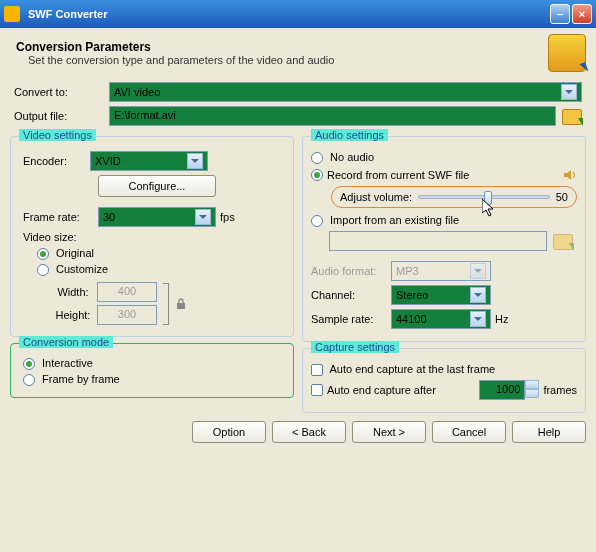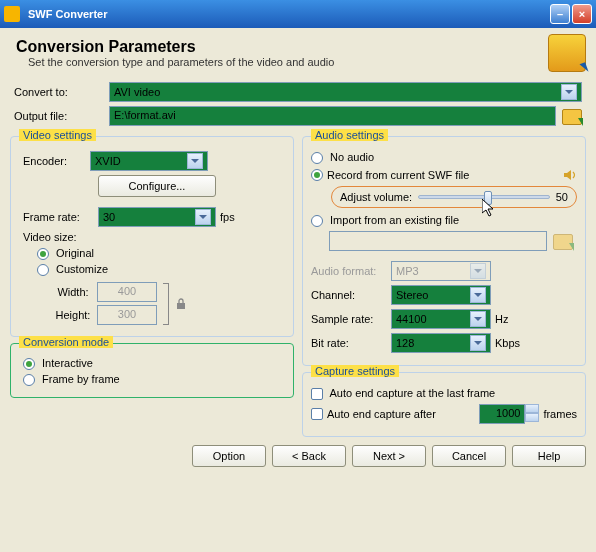--- a/index.html
+++ b/index.html
@@ -6,37 +6,37 @@
   body { margin:0; background:#ece9d8; width:596px; height:552px; overflow:hidden; }
   .titlebar { height:28px; background:linear-gradient(to bottom,#3b8fe3,#1c5bb8); display:flex; align-items:center; padding:0 4px; color:#fff; font-weight:bold; }
   .titlebar .title { flex:1; padding-left:4px; }
   .titlebar .btn { width:20px; height:20px; border:1px solid #fff; border-radius:3px; margin-left:2px; display:flex; align-items:center; justify-content:center; font-weight:bold; font-family:Arial; }
   .titlebar .btn.min { background:linear-gradient(#b1d0f5,#3d7fd1); }
   .titlebar .btn.close { background:linear-gradient(#f09b8c,#d33f29); }
   .app-icon { width:16px; height:16px; background:#f7b500; border-radius:2px; margin-right:4px; }
   .content { padding:6px 10px 10px 10px; background:#ece9d8; }
   .header { display:flex; align-items:center; margin-bottom:10px; }
   .header-text { flex:1; }
-  .header-title { font-weight:bold; font-size:16px; padding-left:6px; }
+  .header-title { font-weight:bold; font-size:12px; padding-left:6px; }
   .header-sub { padding-left:18px; color:#333; }
   .header-icon { width:38px; height:38px; background:linear-gradient(#f7d23b,#e39a1a); border:1px solid #b57a10; border-radius:4px; position:relative; }
   .header-icon:after { content:""; position:absolute; right:-2px; bottom:-2px; width:0;height:0; border-left:6px solid transparent; border-top:10px solid #1a5aa8; transform:rotate(-20deg); }
   .row { display:flex; align-items:center; margin:4px 4px; }
   .lbl { width:95px; }
   .combo, .txt { background:#15803d; border:1px solid #7f9db9; height:20px; padding:2px 4px; }
   .combo { display:flex; align-items:center; justify-content:space-between; }
   .arrow { width:16px; height:16px; background:linear-gradient(#e6f0fc,#bcd3ee); border:1px solid #9cb6d8; display:flex; align-items:center; justify-content:center; }
   .arrow:after { content:""; border-left:4px solid transparent; border-right:4px solid transparent; border-top:4px solid #4a6a99; }
   .folder-icon { width:20px; height:18px; display:inline-block; position:relative; margin-left:6px; }
   .folder-icon:before { content:""; position:absolute; inset:2px 0 0 0; background:#f4c542; border:1px solid #b28416; border-radius:2px; }
   .folder-icon:after { content:""; position:absolute; right:-1px; bottom:-1px; width:0;height:0; border-left:5px solid transparent; border-top:8px solid #2a8a2a; }
   .fieldset { border:1px solid #bdd2e9; border-radius:4px; padding:10px 8px 8px 8px; margin-top:6px; position:relative; }
   .fieldset.green { border-color:#2fb26a; }
   .fieldset.orange-inner { border:1px solid #e3873b; border-radius:12px; padding:4px 8px; display:flex; align-items:center; margin:2px 0 6px 20px; }
-  .legend { position:absolute; top:-8px; left:8px; background:#fde047; color:#1a4e9a; padding:0 4px; }
+  .legend { position:absolute; top:-8px; left:8px; background:#5eead4; color:#1a4e9a; padding:0 4px; }
   .legend.green { color:#1a4e9a; }
   .radio, .check { width:12px; height:12px; border:1px solid #5a7fa8; border-radius:50%; background:#fff; display:inline-block; vertical-align:middle; margin-right:4px; position:relative; }
   .radio.sel:after { content:""; position:absolute; top:2px; left:2px; width:6px; height:6px; background:#3fa33f; border-radius:50%; }
   .check { border-radius:2px; }
   .radio-row { margin:3px 0; }
   .sub { margin-left:18px; }
   .disabled { background:#ece9d8; color:#999; }
   .btn-xp { height:22px; background:linear-gradient(#fefefe,#eaeae0); border:1px solid #8e8e7a; border-radius:3px; padding:0 10px; display:inline-flex; align-items:center; justify-content:center; }
   .btn-row { display:flex; justify-content:flex-end; gap:6px; margin-top:8px; }
   .btn-row .btn-xp { width:74px; }
@@ -216,28 +216,20 @@
             </div>
           </div>
           <div class="row">
             <div class="lbl2">Sample rate:</div>
             <div class="combo" style="width:100px">
               <span>44100</span>
               <div class="arrow"></div>
             </div>
             <span class="unit">Hz</span>
           </div>
-          <div class="row">
-            <div class="lbl2">Bit rate:</div>
-            <div class="combo" style="width:100px">
-              <span>128</span>
-              <div class="arrow"></div>
-            </div>
-            <span class="unit">Kbps</span>
-          </div>
         </div>
       </div>
 
       <div class="fieldset">
         <div class="legend">Capture settings</div>
         <div class="radio-row">
           <span class="check"></span>
           <span>Auto end capture at the last frame</span>
         </div>
         <div class="radio-row" style="display:flex;align-items:center">

